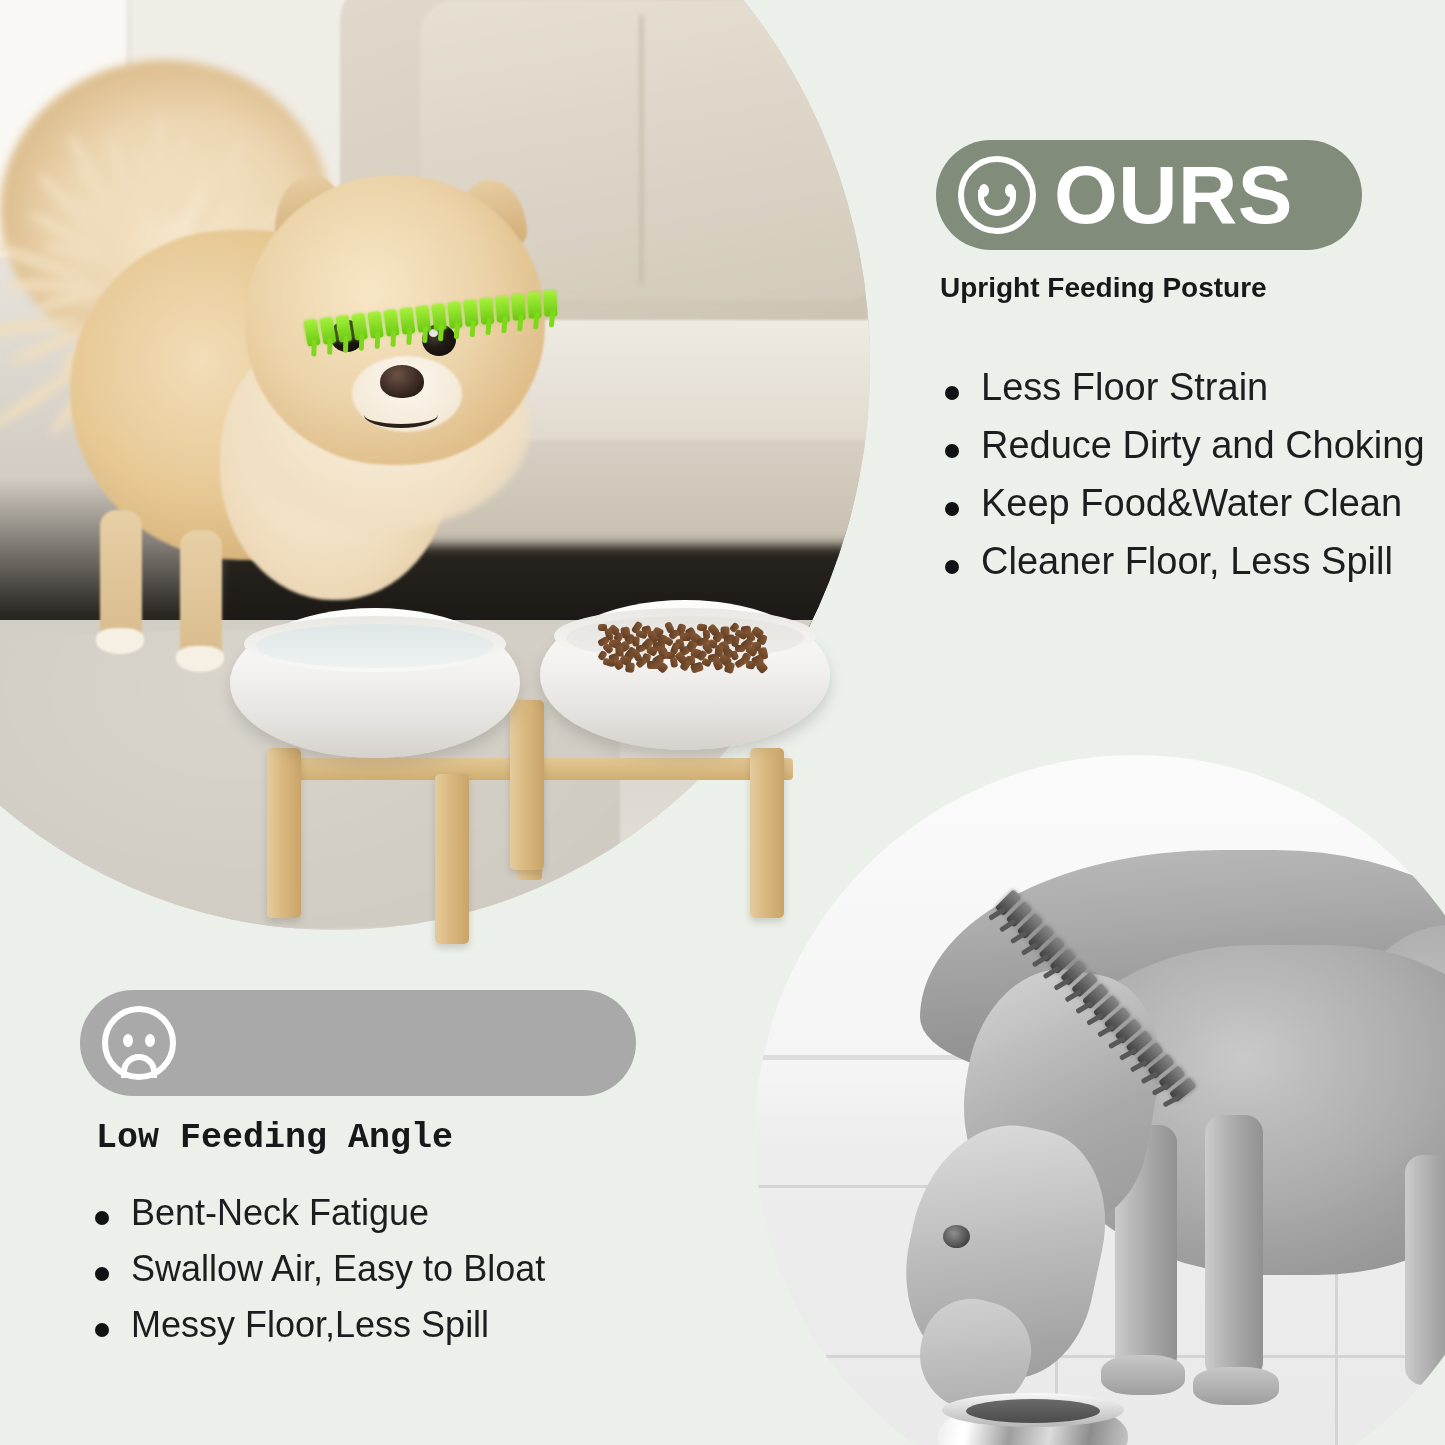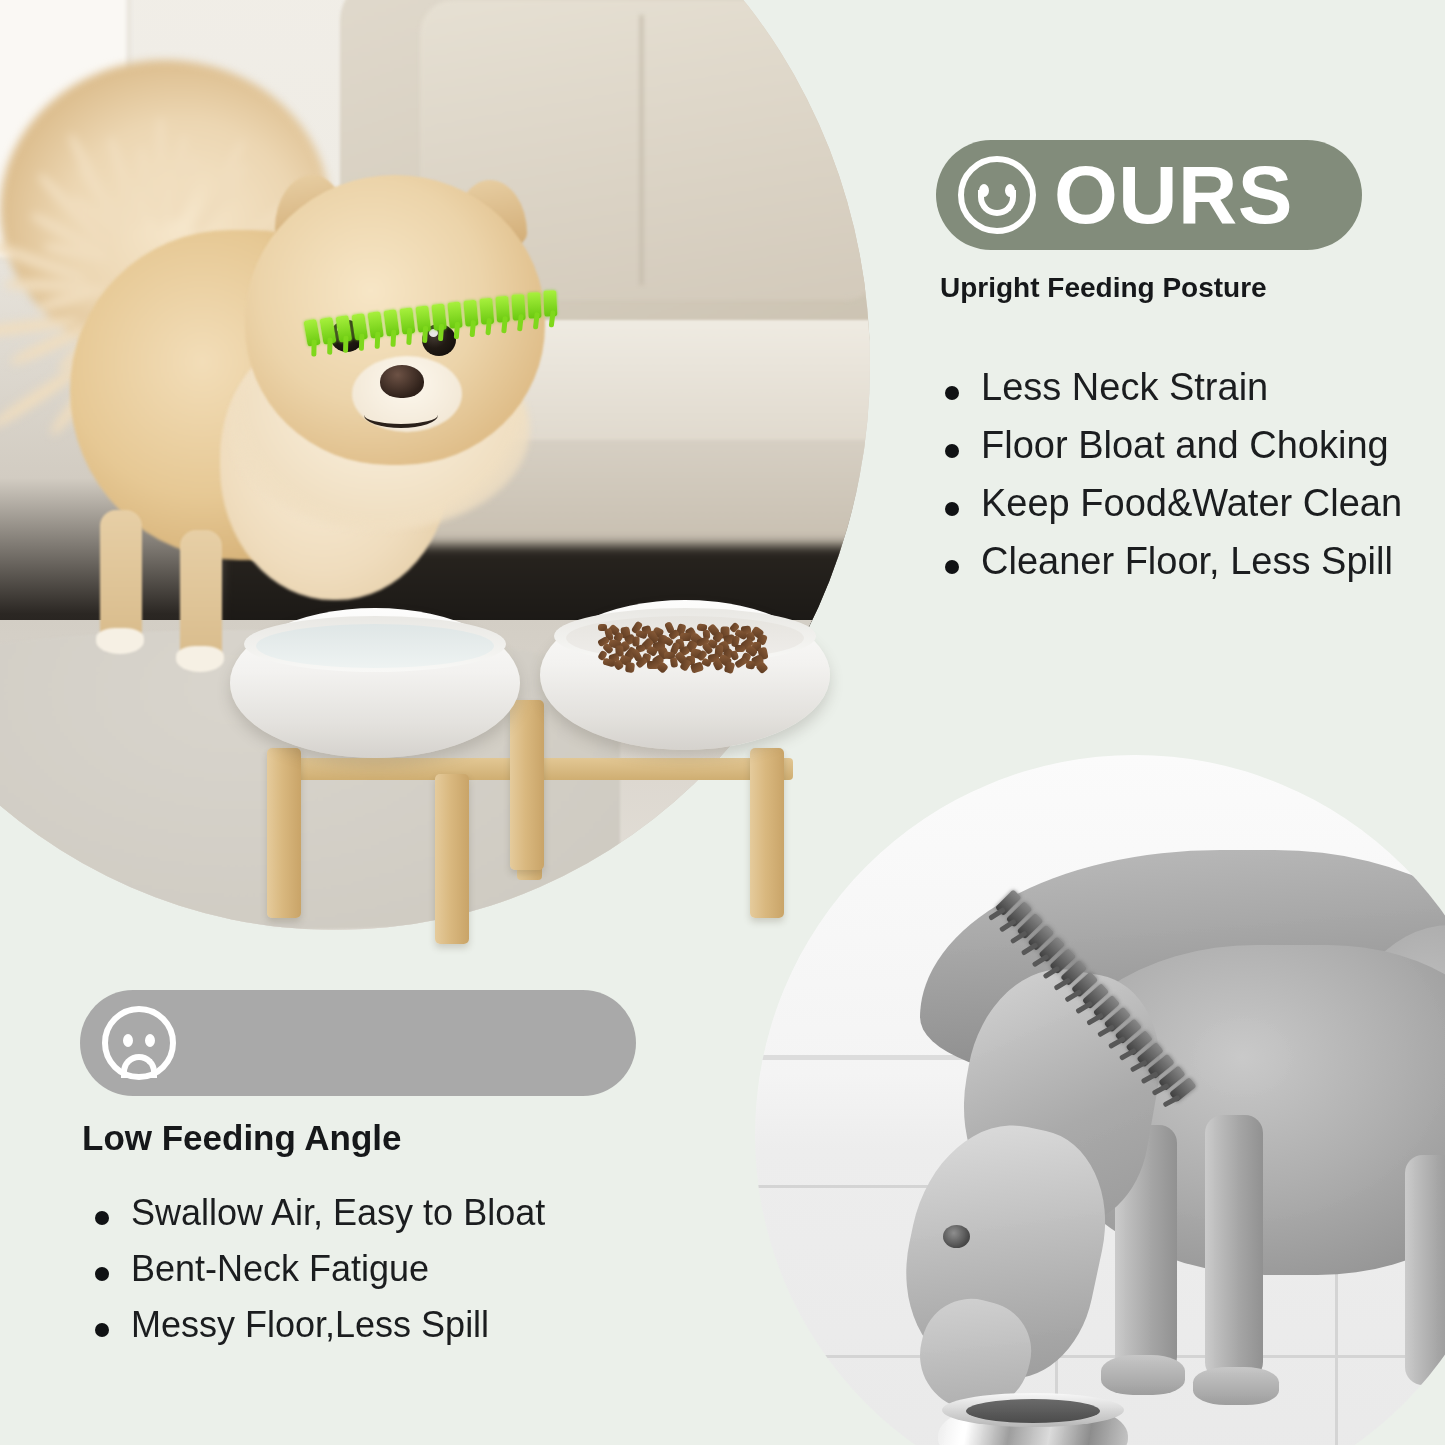--- a/index.html
+++ b/index.html
@@ -173,21 +173,21 @@
   .mouth-smile { position:absolute; left:14px; top:28px; width:38px; height:26px;
       border:6px solid #fff; border-top:none; border-radius:0 0 40px 40px; }
   .mouth-frown { position:absolute; left:13px; top:42px; width:36px; height:24px;
       border:6px solid #fff; border-bottom:none; border-radius:40px 40px 0 0; }
   .badge-word { color:#fff; font-weight:bold; letter-spacing:.5px; line-height:1; }
   .badge-ours .badge-word   { font-size:82px; }
   .badge-others .badge-word { font-size:76px; }
 
   .subhead { position:absolute; font-weight:bold; color:#16181a; }
   .subhead-ours   { left:940px; top:272px; font-size:28px; }
-  .subhead-others { left:82px;  top:1118px; font-size:35px; }
+  .subhead-others { left:96px;  top:1118px; font-size:35px;font-family:Liberation Mono, monospace; }
 
   .blist { position:absolute; list-style:none; }
   .blist li { display:flex; align-items:baseline; color:#1b1d1f; }
   .blist li .dot { flex:0 0 auto; width:14px; height:14px; border-radius:50%;
       background:#101214; margin-right:22px; }
   .blist-ours   { left:945px; top:366px; font-size:38px; }
   .blist-ours li { margin-bottom:15px; }
   .blist-others { left:95px; top:1192px; font-size:36px; }
   .blist-others li { margin-bottom:14px; }
 </style>
@@ -482,25 +482,25 @@
       <span class="mouth-smile"></span>
     </div>
     <span class="badge-word">OURS</span>
   </div>
 
   <div class="subhead subhead-ours">Upright Feeding Posture</div>
 
   <ul class="blist blist-ours">
     <li>
         <span class="dot"></span>
-        <span>Less Neck Strain</span>
-      </li>
-    <li>
-        <span class="dot"></span>
-        <span>Floor Bloat and Choking</span>
+        <span>Less Floor Strain</span>
+      </li>
+    <li>
+        <span class="dot"></span>
+        <span>Reduce Dirty and Choking</span>
       </li>
     <li>
         <span class="dot"></span>
         <span>Keep Food&amp;Water Clean</span>
       </li>
     <li>
         <span class="dot"></span>
         <span>Cleaner Floor, Less Spill</span>
       </li>
   </ul>
@@ -511,25 +511,25 @@
       <span class="eye r"></span>
       <span class="mouth-frown"></span>
     </div>
   </div>
 
   <div class="subhead subhead-others">Low Feeding Angle</div>
 
   <ul class="blist blist-others">
     <li>
         <span class="dot"></span>
+        <span>Bent-Neck Fatigue</span>
+      </li>
+    <li>
+        <span class="dot"></span>
         <span>Swallow Air, Easy to Bloat</span>
       </li>
     <li>
         <span class="dot"></span>
-        <span>Bent-Neck Fatigue</span>
-      </li>
-    <li>
-        <span class="dot"></span>
         <span>Messy Floor,Less Spill</span>
       </li>
   </ul>
 
 </div>
 
 </body></html>

